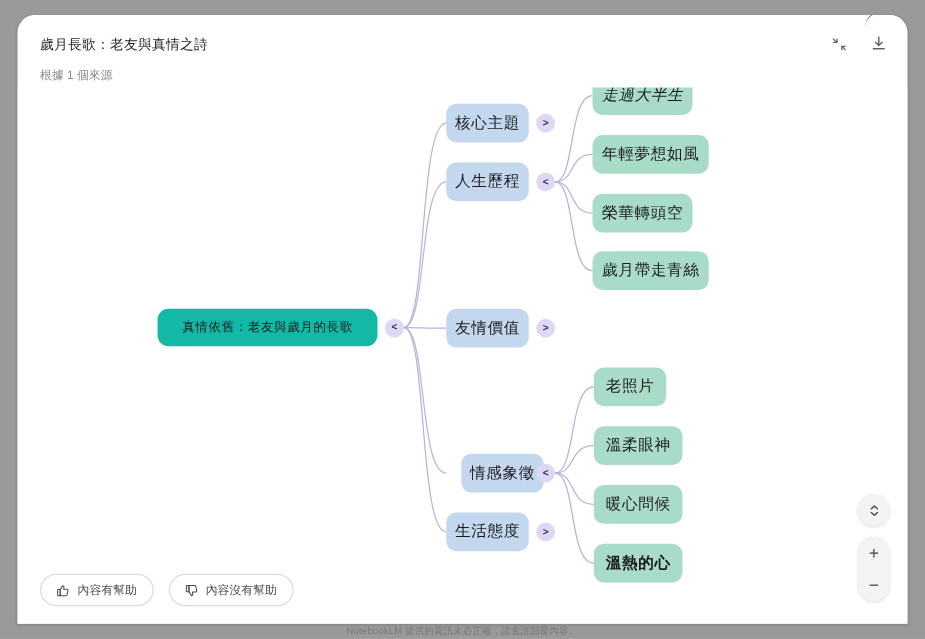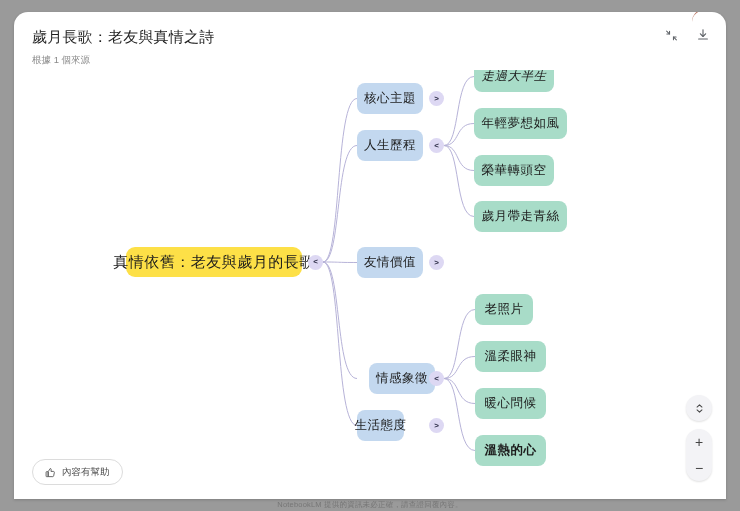--- a/index.html
+++ b/index.html
@@ -26,21 +26,21 @@
     width: 34px; height: 16px;
     border-top: 2px solid #a34b34;
     border-radius: 60% 60% 0 0 / 100% 100% 0 0;
     opacity: .75;
     pointer-events: none;
   }
 
   .header { position: absolute; left: 0; top: 0; width: 712px; height: 58px; }
   .title {
     position: absolute; left: 18px; top: 16px;
-    font-size: 15px; color: #1f1f1f; letter-spacing: .2px;
+    font-size: 11px; color: #1f1f1f; letter-spacing: .2px;
     white-space: nowrap;
   }
   .subtitle {
     position: absolute; left: 18px; top: 42px;
     font-size: 9.5px; color: #8a8a8a; white-space: nowrap;
   }
   .header-actions {
     position: absolute; right: 12px; top: 12px;
     display: flex; gap: 10px; align-items: center;
   }
@@ -63,21 +63,21 @@
     position: absolute;
     display: flex; align-items: center; justify-content: center;
     border-radius: 8px;
     font-size: 12.5px;
     color: #1c1c1c;
     box-sizing: border-box;
     cursor: pointer;
     white-space: nowrap;
     letter-spacing: .5px;
   }
-  .node.root  { background: #fde047; border-radius: 9px; font-size: 15px; }
+  .node.root  { background: #14b8a6; border-radius: 9px; font-size: 10px; }
   .node.lvl2  { background: #c3d8ef; text-align: right; }
   .node.lvl3  { background: #a8dcc8; }
 
   .toggle {
     position: absolute;
     width: 15px; height: 15px;
     border-radius: 50%;
     background: #ddd8f3;
     color: #2b2b45;
     display: flex; align-items: center; justify-content: center;
@@ -180,21 +180,21 @@
           <div class="node root" style="left: 112px; top: 177px; width: 176px; height: 30px;">真情依舊：老友與歲月的長歌</div>
           <div class="toggle" style="left: 294px; top: 184.5px;">&lt;</div>
           <div class="node lvl2" style="left: 343px; top: 13px; width: 66px; height: 31px;">核心主題</div>
           <div class="toggle" style="left: 415px; top: 21px;">&gt;</div>
           <div class="node lvl2" style="left: 343px; top: 60px; width: 66px; height: 31px;">人生歷程</div>
           <div class="toggle" style="left: 415px; top: 68px;">&lt;</div>
           <div class="node lvl2" style="left: 343px; top: 177px; width: 66px; height: 31px;">友情價值</div>
           <div class="toggle" style="left: 415px; top: 185px;">&gt;</div>
           <div class="node lvl2" style="left: 355px; top: 293px; width: 66px; height: 31px;">情感象徵</div>
           <div class="toggle" style="left: 415px; top: 301px;">&lt;</div>
-          <div class="node lvl2" style="left: 343px; top: 340px; width: 47px; height: 31px;">生活態度</div>
+          <div class="node lvl2" style="left: 343px; top: 340px; width: 66px; height: 31px;">生活態度</div>
           <div class="toggle" style="left: 415px; top: 348px;">&gt;</div>
           <div class="node lvl3" style="left: 460px; top: -9px; width: 80px; height: 31px; font-style: italic;">走過大半生</div>
           <div class="node lvl3" style="left: 460px; top: 38px; width: 93px; height: 31px;">年輕夢想如風</div>
           <div class="node lvl3" style="left: 460px; top: 85px; width: 80px; height: 31px;">榮華轉頭空</div>
           <div class="node lvl3" style="left: 460px; top: 131px; width: 93px; height: 31px;">歲月帶走青絲</div>
           <div class="node lvl3" style="left: 461px; top: 224px; width: 58px; height: 31px;">老照片</div>
           <div class="node lvl3" style="left: 461px; top: 271px; width: 71px; height: 31px;">溫柔眼神</div>
           <div class="node lvl3" style="left: 461px; top: 318px; width: 71px; height: 31px; text-align: center;">暖心問候</div>
           <div class="node lvl3" style="left: 461px; top: 365px; width: 71px; height: 31px; font-weight: bold;">溫熱的心</div>
         </div>
@@ -203,20 +203,29 @@
     <div class="feedback">
       <div class="fb-btn">
         <span>
           <svg width="11" height="11" viewBox="0 0 16 16" fill="none" stroke="currentColor" stroke-width="1.2" stroke-linejoin="round">
             <path d="M4.6 14V6.8l3-4.6c.9 0 1.5.7 1.4 1.6L8.7 6.4h3.6c.9 0 1.5.8 1.3 1.6l-1 4.8c-.1.7-.7 1.2-1.4 1.2H4.6z"></path>
             <rect x="1.6" y="6.8" width="3" height="7.2" rx=".6"></rect>
           </svg>
         </span>
         <span>內容有幫助</span>
       </div>
+      <div class="fb-btn">
+        <span>
+          <svg width="11" height="11" viewBox="0 0 16 16" fill="none" stroke="currentColor" stroke-width="1.2" stroke-linejoin="round">
+            <path d="M4.6 2v7.2l3 4.6c.9 0 1.5-.7 1.4-1.6L8.7 9.6h3.6c.9 0 1.5-.8 1.3-1.6l-1-4.8C12.5 2.5 11.9 2 11.2 2H4.6z"></path>
+            <rect x="1.6" y="2" width="3" height="7.2" rx=".6"></rect>
+          </svg>
+        </span>
+        <span>內容沒有幫助</span>
+      </div>
     </div>
 
     <div class="zoom-controls">
       <div class="zc-round">
         <svg width="13" height="13" viewBox="0 0 16 16" fill="none" stroke="currentColor" stroke-width="1.3" stroke-linecap="round" stroke-linejoin="round">
           <path d="M5 6.2 L8 3.4 L11 6.2"></path>
             <path d="M5 9.8 L8 12.6 L11 9.8"></path>
         </svg>
       </div>
       <div class="zc-pill">

